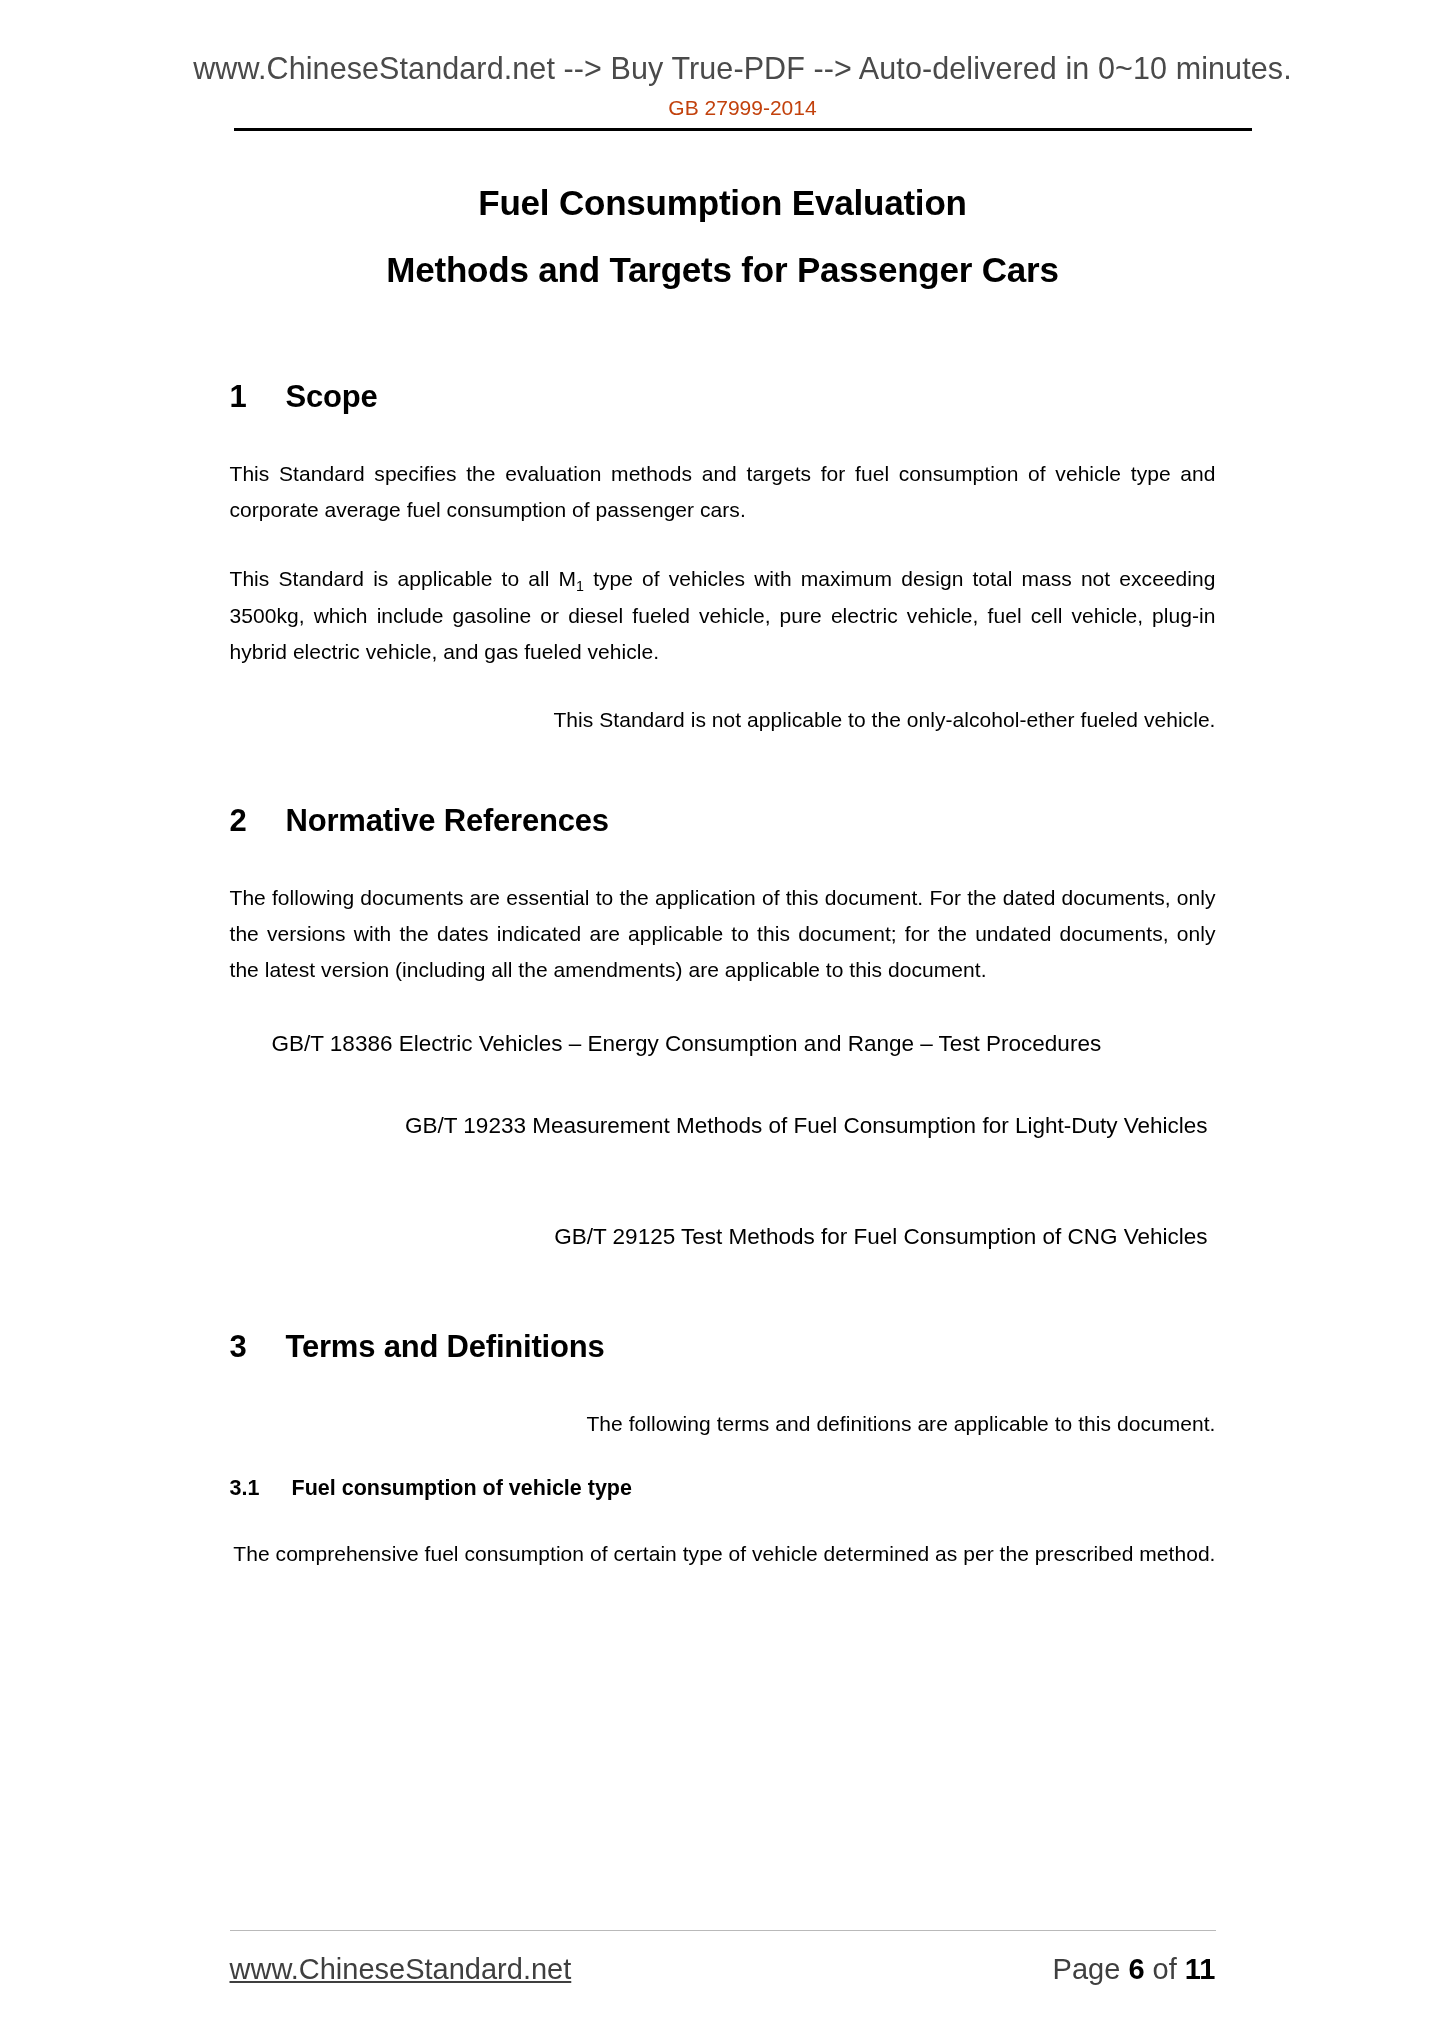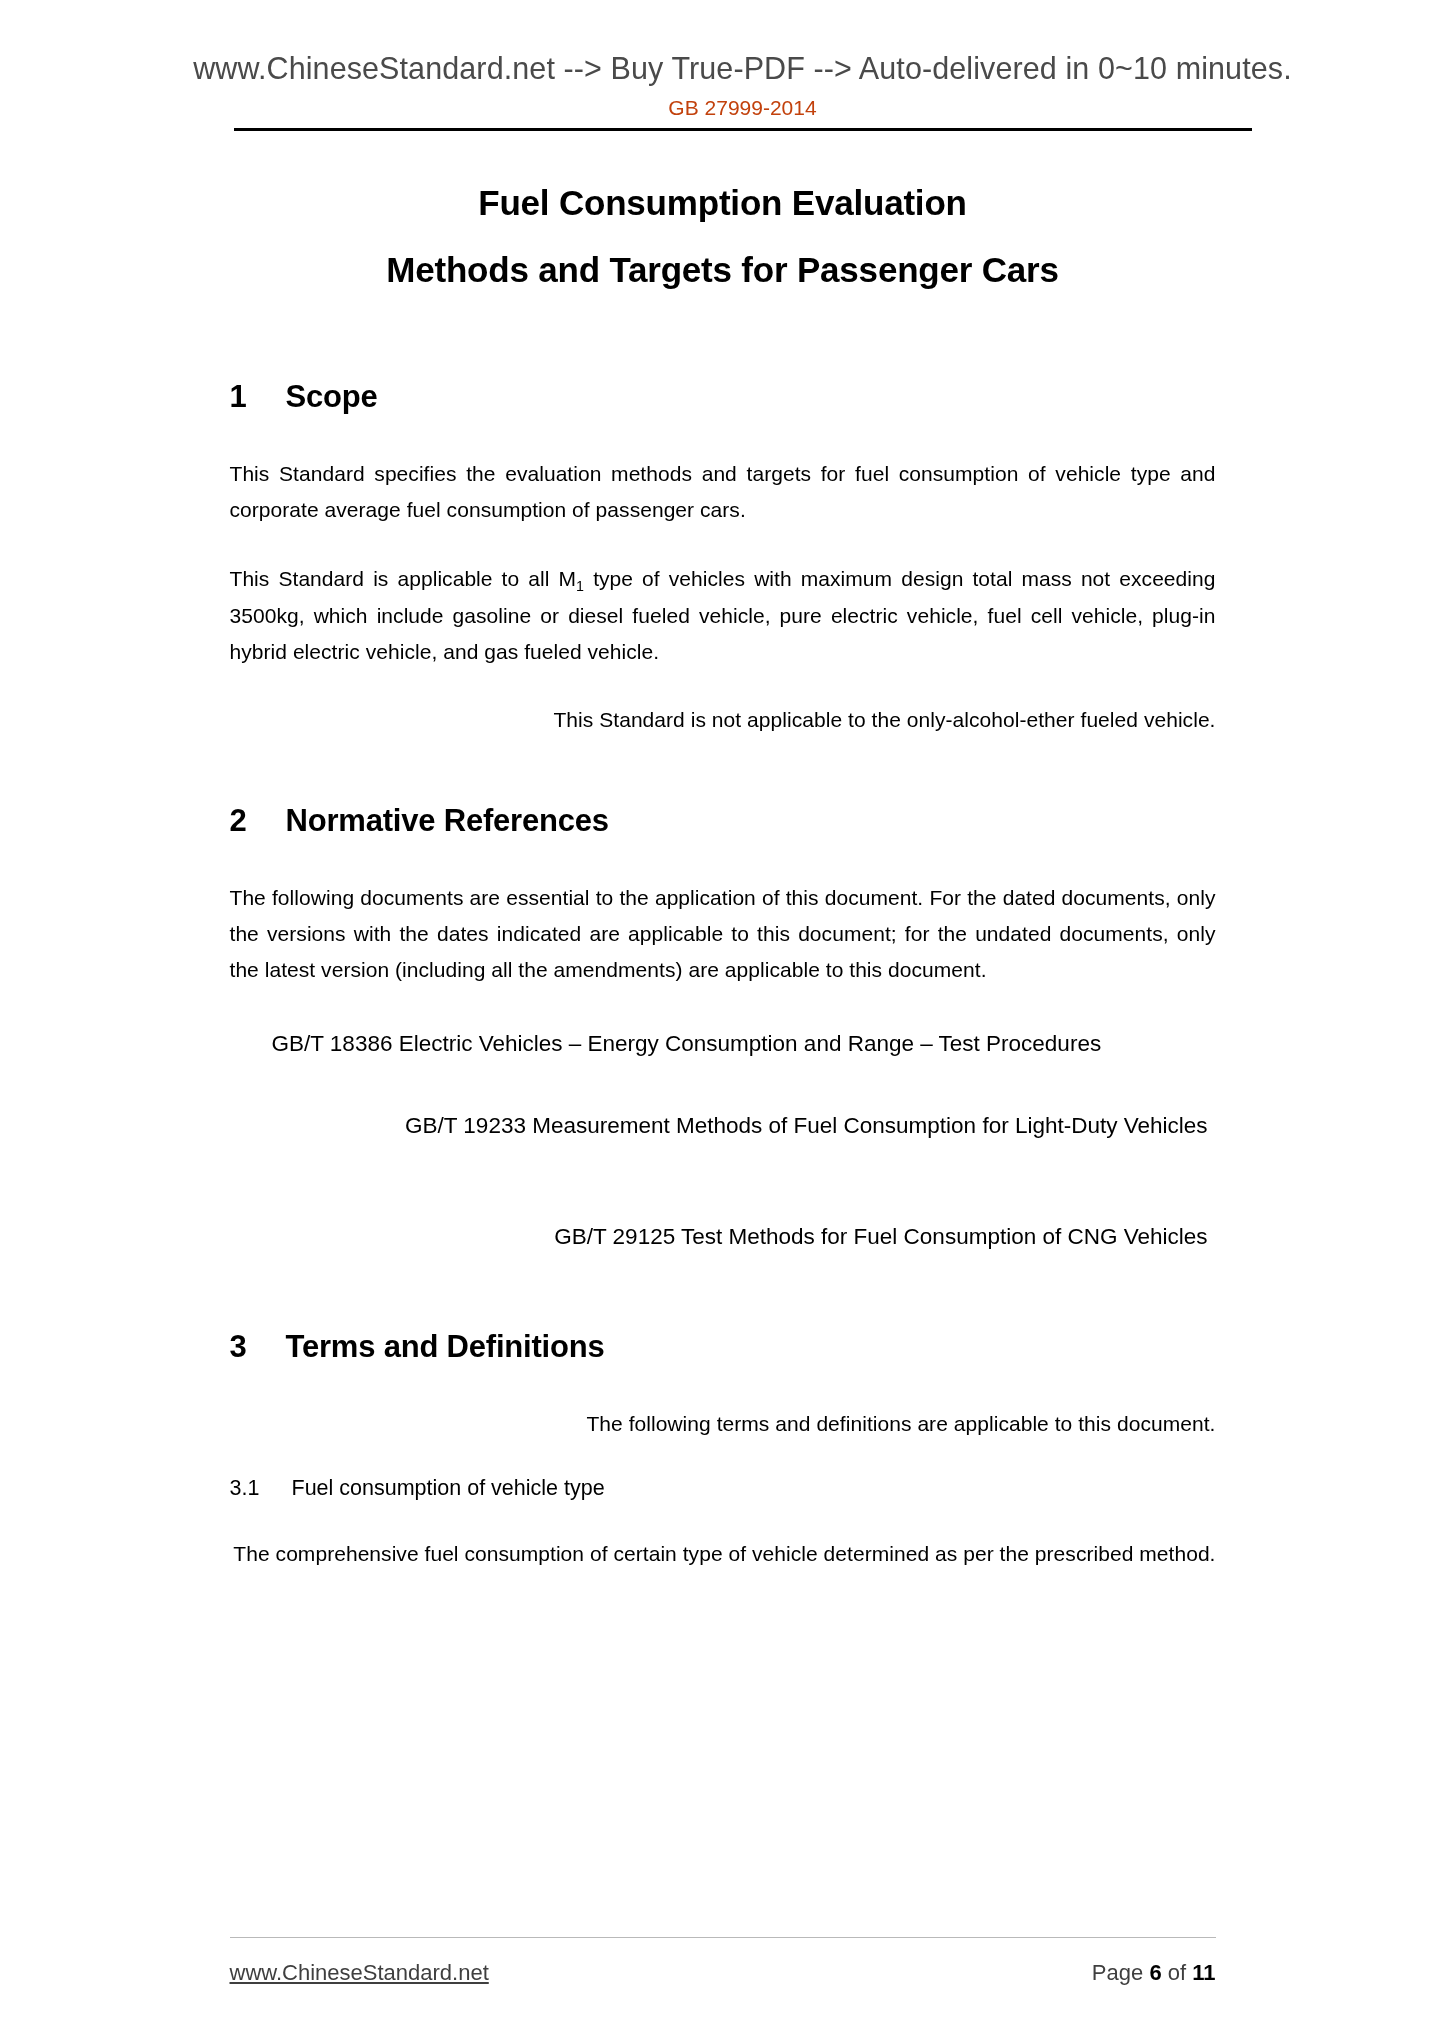--- a/index.html
+++ b/index.html
@@ -73,21 +73,21 @@
     line-height: 1.15;
     letter-spacing: -0.2px;
   }
   h2.section-heading .num {
     display: inline-block;
     min-width: 56px;
   }
 
   h3.subsection-heading {
     font-size: 21.5px;
-    font-weight: normal;
+    font-weight: bold;
     margin: 0;
     line-height: 1.2;
   }
   h3.subsection-heading .num {
     display: inline-block;
     min-width: 62px;
   }
 
   p.body-text {
     font-size: 21px;
@@ -133,21 +133,21 @@
     padding: 0 16px;
   }
   .footer-rule {
     border-top: 1px solid #b9b9b9;
     margin-bottom: 22px;
   }
   .footer-row {
     display: flex;
     justify-content: space-between;
     align-items: baseline;
-    font-size: 22px;
+    font-size: 29px;
     color: #3f3f3f;
   }
   .footer-link {
     text-decoration: underline;
     color: #3f3f3f;
   }
   .footer-page b { font-weight: bold; color: #000; }
 </style>
 </head>
 <body>

